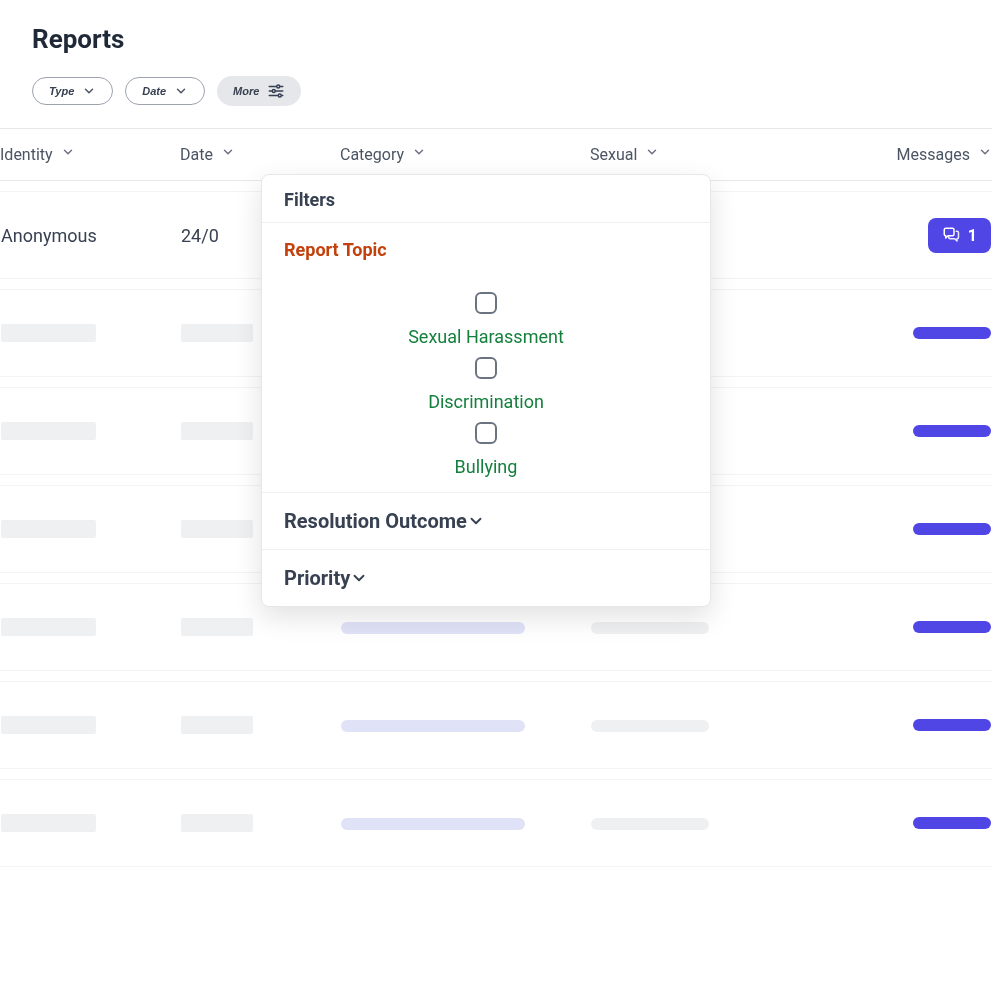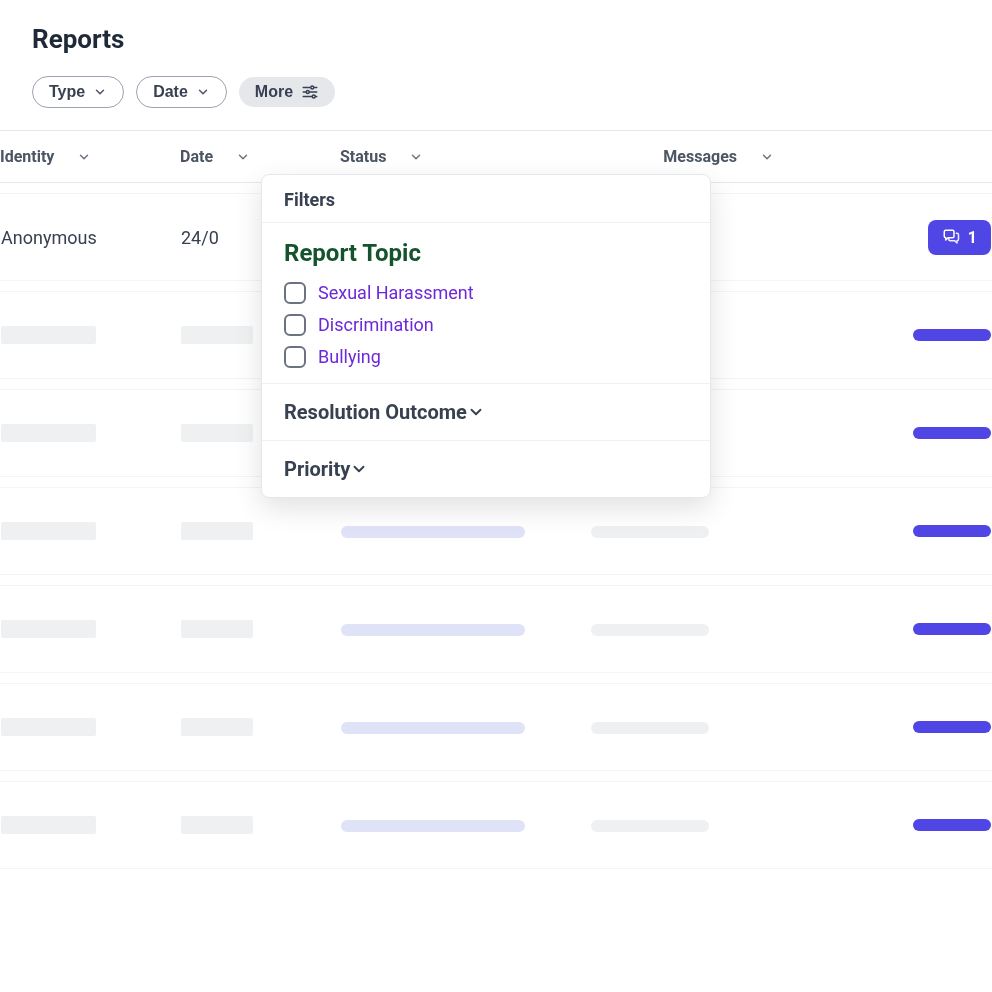--- a/index.html
+++ b/index.html
@@ -27,25 +27,26 @@
     align-items: center;
     margin-bottom: 22px;
   }
   .pill {
     display: inline-flex;
     align-items: center;
     gap: 8px;
     border: 1.5px solid #9ca3af;
     border-radius: 999px;
     padding: 6px 16px;
-    font-size: 16px;
+    font-size: 11px;
     font-weight: 600;
     color: #374151;
     background: #fff;
     cursor: pointer;
+    font-style: italic;
   }
   .pill.more {
     border: none;
     background: #e5e7eb;
     color: #374151;
   }
   .chev {
     display:inline-block;
   }
   .chev svg, .sliders svg { display:block; }
@@ -58,28 +59,27 @@
   .thead {
     display: grid;
     grid-template-columns: 180px 160px 250px 190px 1fr;
     padding: 0 32px;
     height: 52px;
     align-items: center;
     border-bottom: 1px solid #e5e7eb;
   }
   .th {
     display: inline-flex;
-    align-items: center;
-    gap: 23px;
+    gap: 8px;
     font-size: 16px;
     color: #4b5563;
-    font-weight: 700;
+    font-weight: 400;
     cursor: pointer;
   }
-  .th.messages { justify-content: flex-end; padding-right: 6px;}
+  .th.messages { justify-content: flex-end; }
   .row {
     display: grid;
     grid-template-columns: 180px 160px 250px 190px 1fr;
     padding: 0 32px;
     align-items: center;
     height: 88px;
     border: 1px solid #f3f4f6;
     margin: 10px 0;
     background: #fff;
   }
@@ -151,33 +151,34 @@
     font-size: 18px;
     font-weight: 700;
     color: #374151;
     padding: 14px 22px 12px;
     border-bottom: 1px solid #eef0f2;
   }
   .popover .section {
     padding: 16px 22px 10px;
   }
   .popover .section-title {
-    font-size: 24px;
+    font-size: 18px;
     font-weight: 700;
-    color: #14532d;
-    margin-bottom: 10px;
+    color: #c2410c;
+    margin-bottom: 27px;
   }
   .popover .opt {
     display:flex;
-    align-items:flex-start;
+    align-items:center;
     gap: 12px;
     font-size: 18px;
-    color: #6d28d9;
+    color: #15803d;
     padding: 5px 0;
     cursor: pointer;
+    flex-direction: column;
   }
   .popover .checkbox {
     width: 22px; height: 22px;
     border: 2px solid #6b7280;
     border-radius: 6px;
     flex: 0 0 22px;
   }
   .popover .collapsible {
     display:flex;
     align-items:center;
@@ -240,21 +241,29 @@
     </div>
     <div class="th">
       <span>Date</span>
       <span class="chev">
           <svg width="14" height="14" viewBox="0 0 24 24" fill="none" stroke="#6b7280" stroke-width="2.5" stroke-linecap="round" stroke-linejoin="round">
             <polyline points="6 9 12 15 18 9"></polyline>
           </svg>
         </span>
     </div>
     <div class="th">
-      <span>Status</span>
+      <span>Category</span>
+      <span class="chev">
+          <svg width="14" height="14" viewBox="0 0 24 24" fill="none" stroke="#6b7280" stroke-width="2.5" stroke-linecap="round" stroke-linejoin="round">
+            <polyline points="6 9 12 15 18 9"></polyline>
+          </svg>
+        </span>
+    </div>
+    <div class="th">
+      <span>Sexual</span>
       <span class="chev">
           <svg width="14" height="14" viewBox="0 0 24 24" fill="none" stroke="#6b7280" stroke-width="2.5" stroke-linecap="round" stroke-linejoin="round">
             <polyline points="6 9 12 15 18 9"></polyline>
           </svg>
         </span>
     </div>
     <div class="th messages">
       <span>Messages</span>
       <span class="chev">
           <svg width="14" height="14" viewBox="0 0 24 24" fill="none" stroke="#6b7280" stroke-width="2.5" stroke-linecap="round" stroke-linejoin="round">

